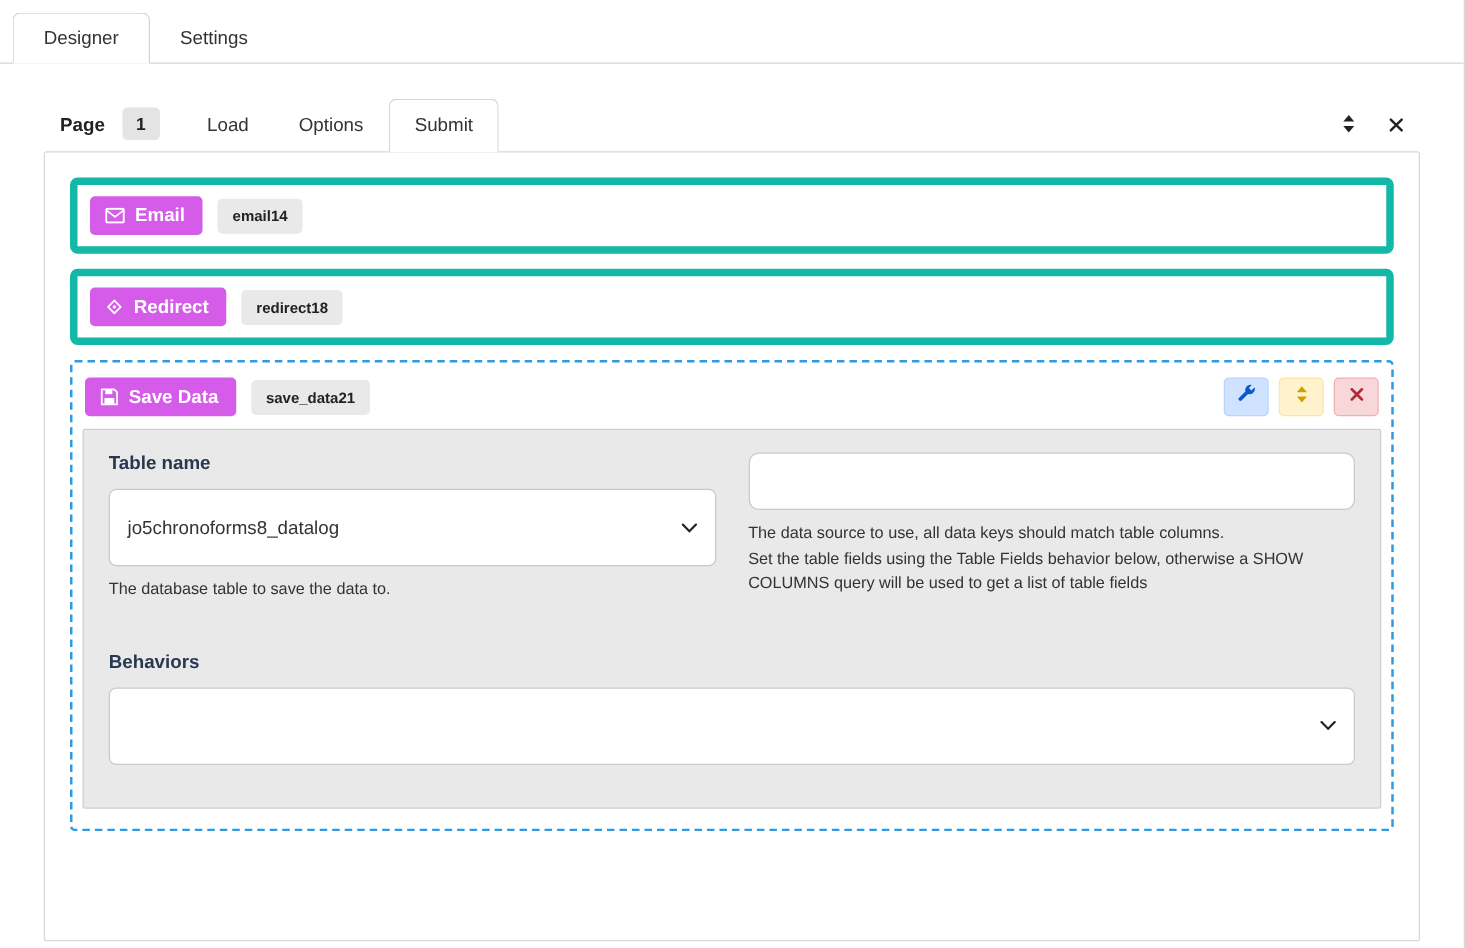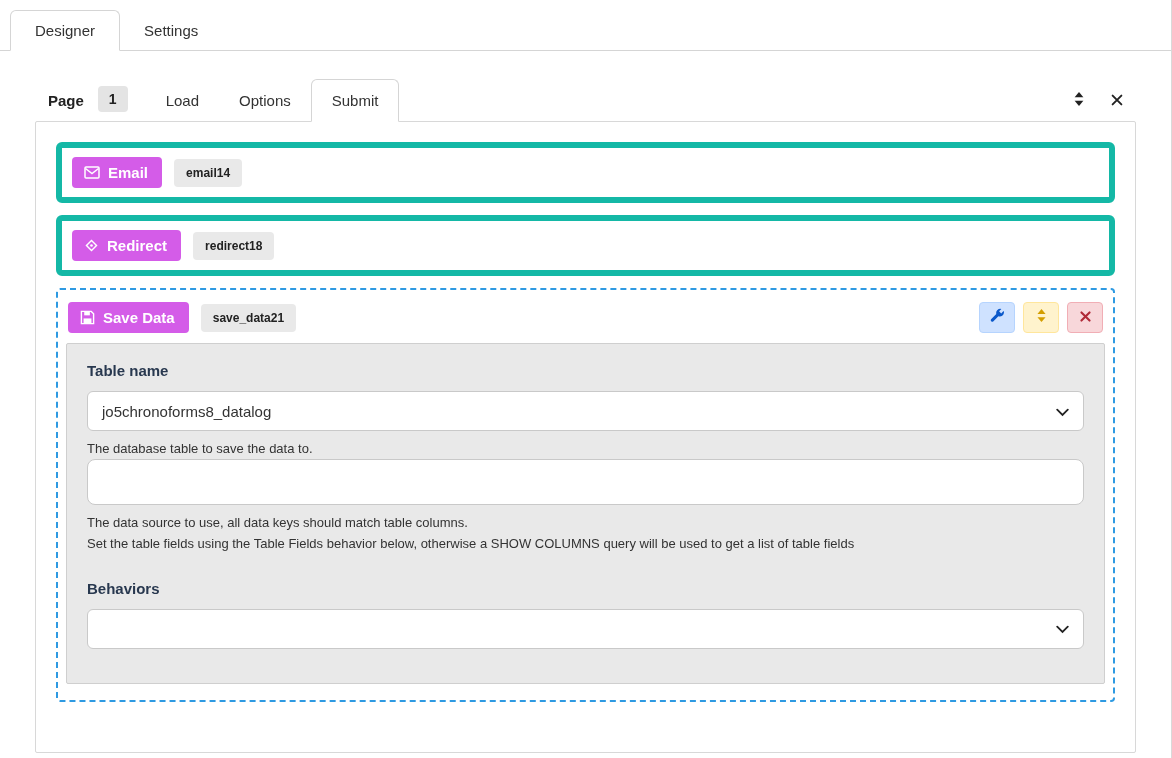--- a/index.html
+++ b/index.html
@@ -116,41 +116,41 @@
   .tool-btn.delete{background:#f8d7da;border-color:#f1aeb5;}
 
   
   .settings-panel{
     background:#e9e9e9;
     border:1px solid #cfcfcf;
     border-radius:2px;
     padding:18px 20px 34px 20px;
   }
   .two-col{
-    display:grid;grid-template-columns:1fr;column-gap:26px;
+    display:grid;grid-template-columns:1fr 1fr;column-gap:26px;
   }
   .field-label{
     font-weight:700;font-size:15px;color:#28384f;margin-bottom:12px;
   }
   .select-box{
     background:#fff;border:1px solid #c9c9c9;border-radius:6px;
-    height:40px;padding:0 14px;
+    height:62px;padding:0 14px;
     display:flex;align-items:center;justify-content:space-between;
     font-size:15px;color:#333;cursor:pointer;
   }
   .text-input{
     background:#fff;border:1px solid #c9c9c9;border-radius:8px;
     height:46px;width:100%;padding:0 14px;font-size:15px;color:#333;
     font-family:"Liberation Sans", sans-serif;
     outline:none;
   }
   .help-text{
     font-size:13px;color:#333;margin-top:9px;line-height:1.45;
   }
-  .behaviors-field{margin-top:26px;}
+  .behaviors-field{margin-top:40px;}
 </style>
 </head>
 <body>
 
 <div class="main-tabs">
   <div class="main-tab active">Designer</div>
   <div class="main-tab">Settings</div>
 </div>
 
 <div class="content">

